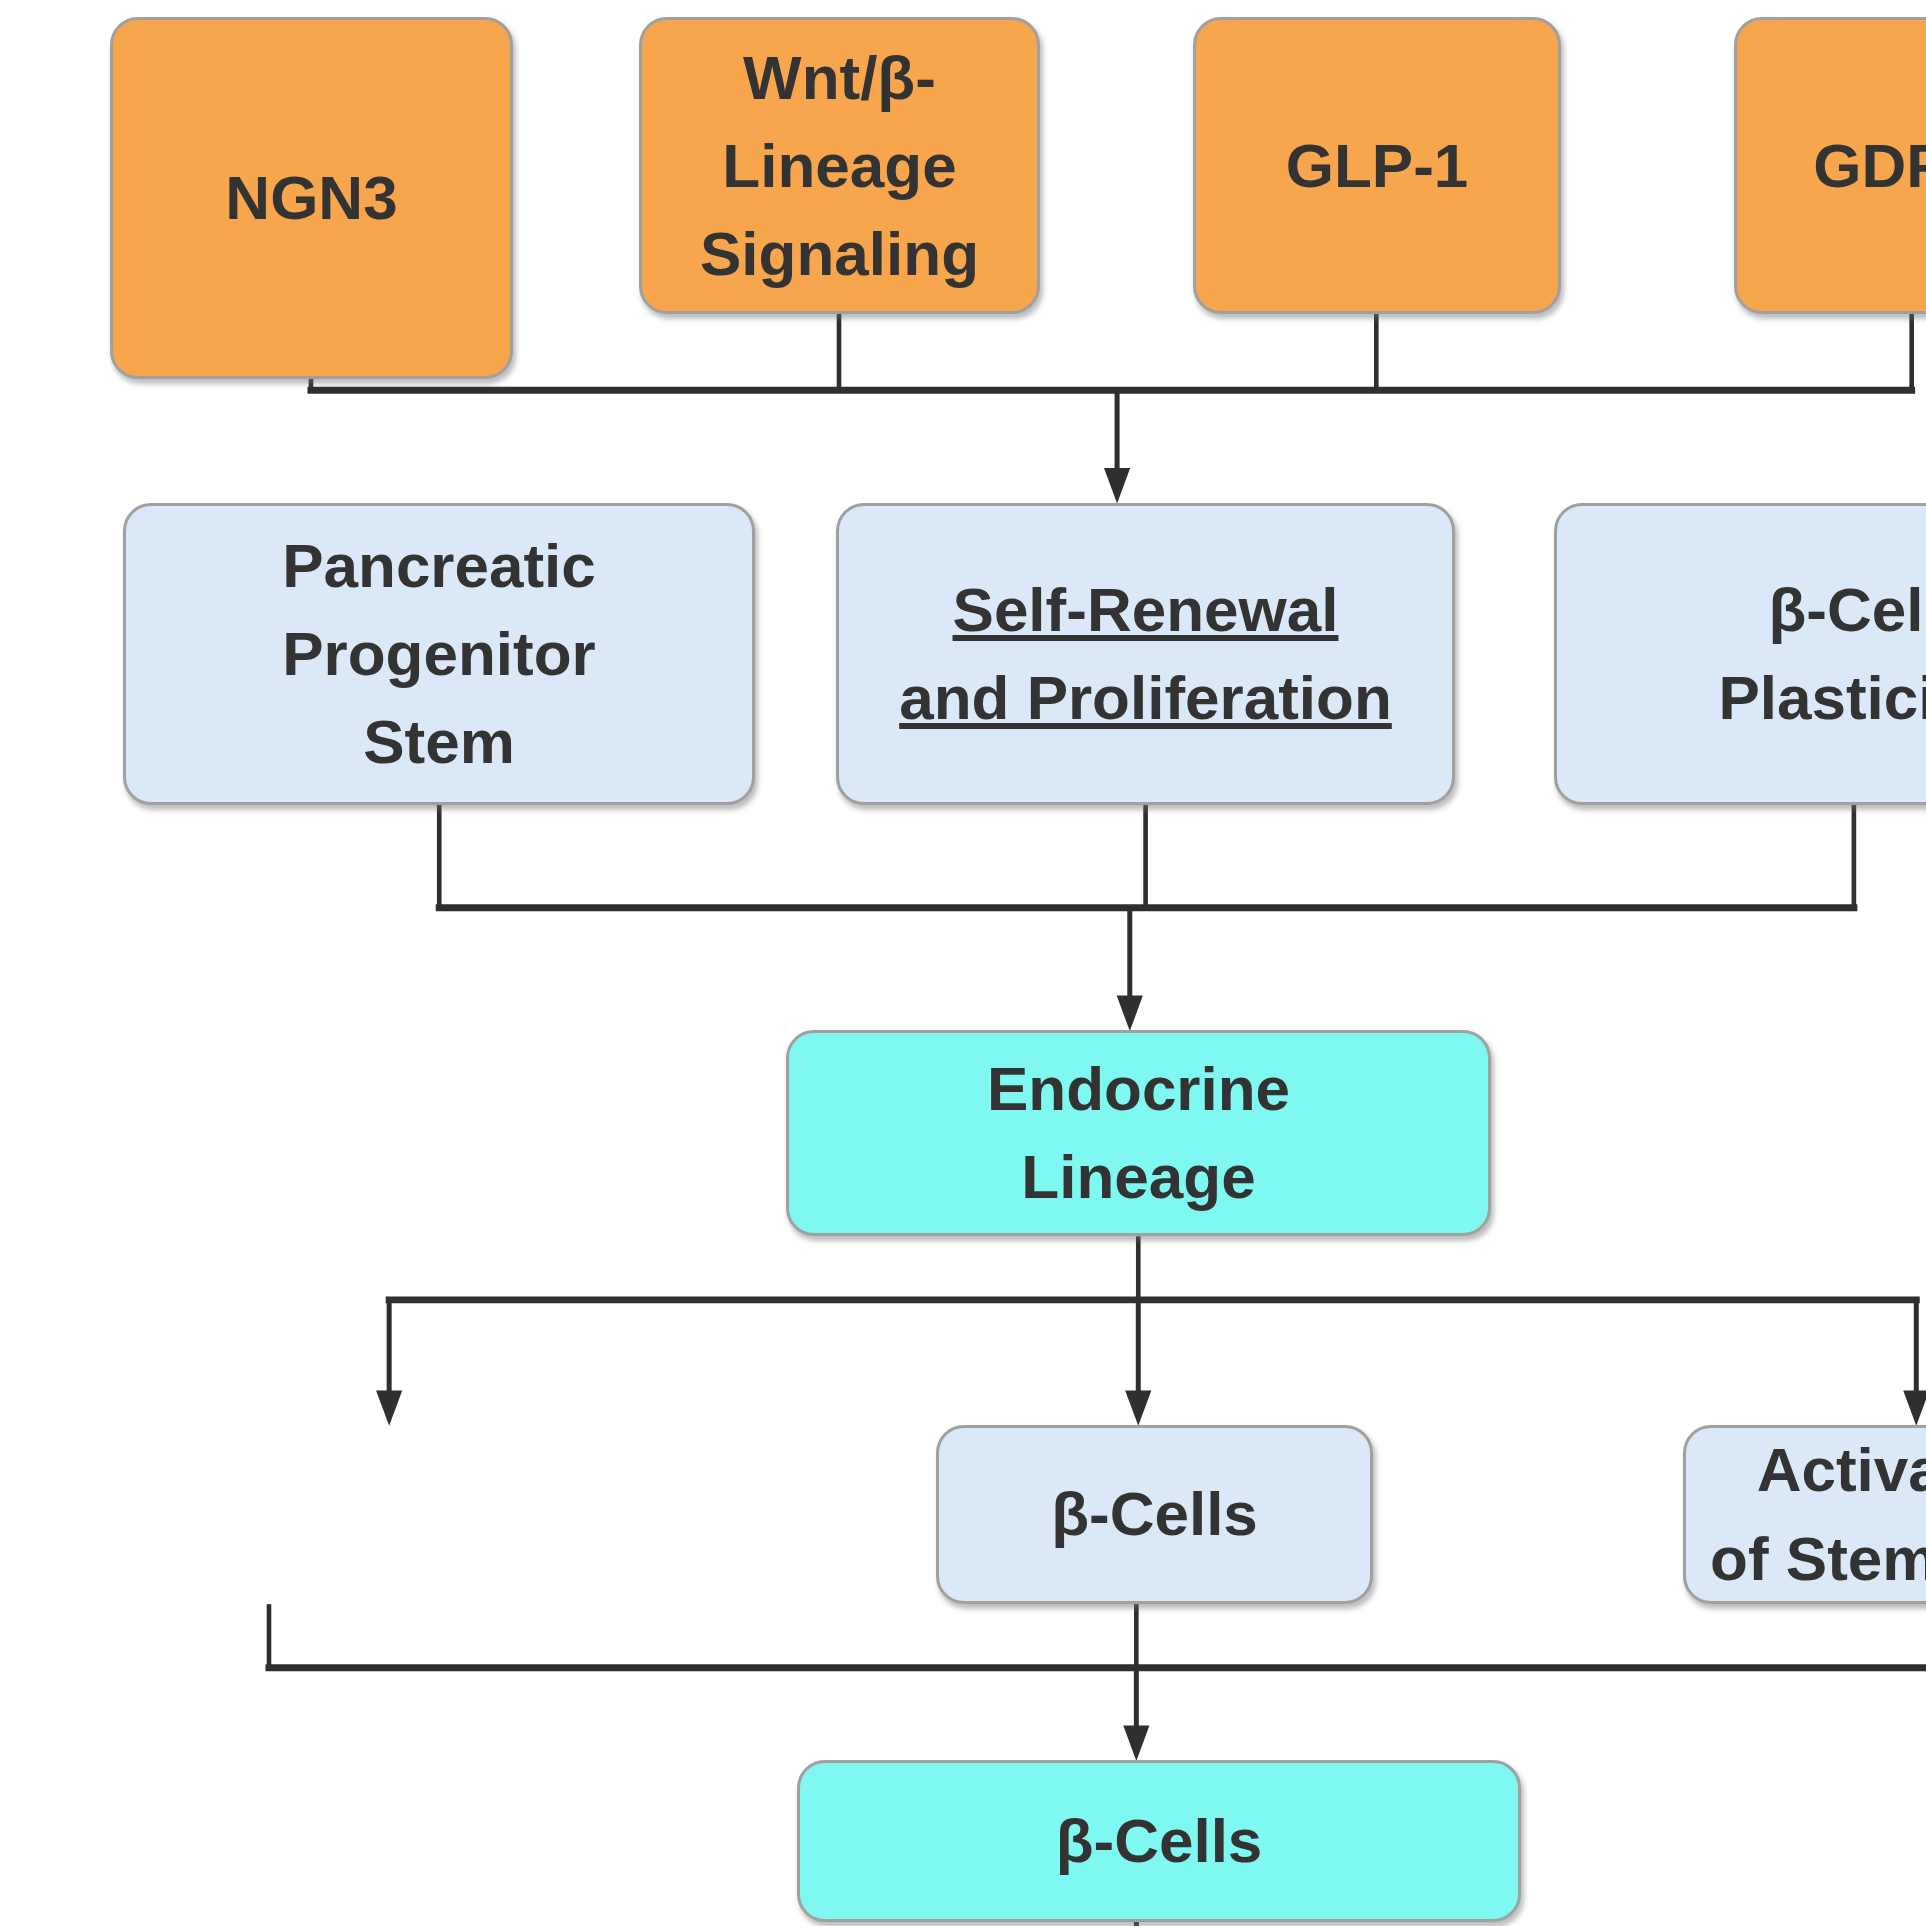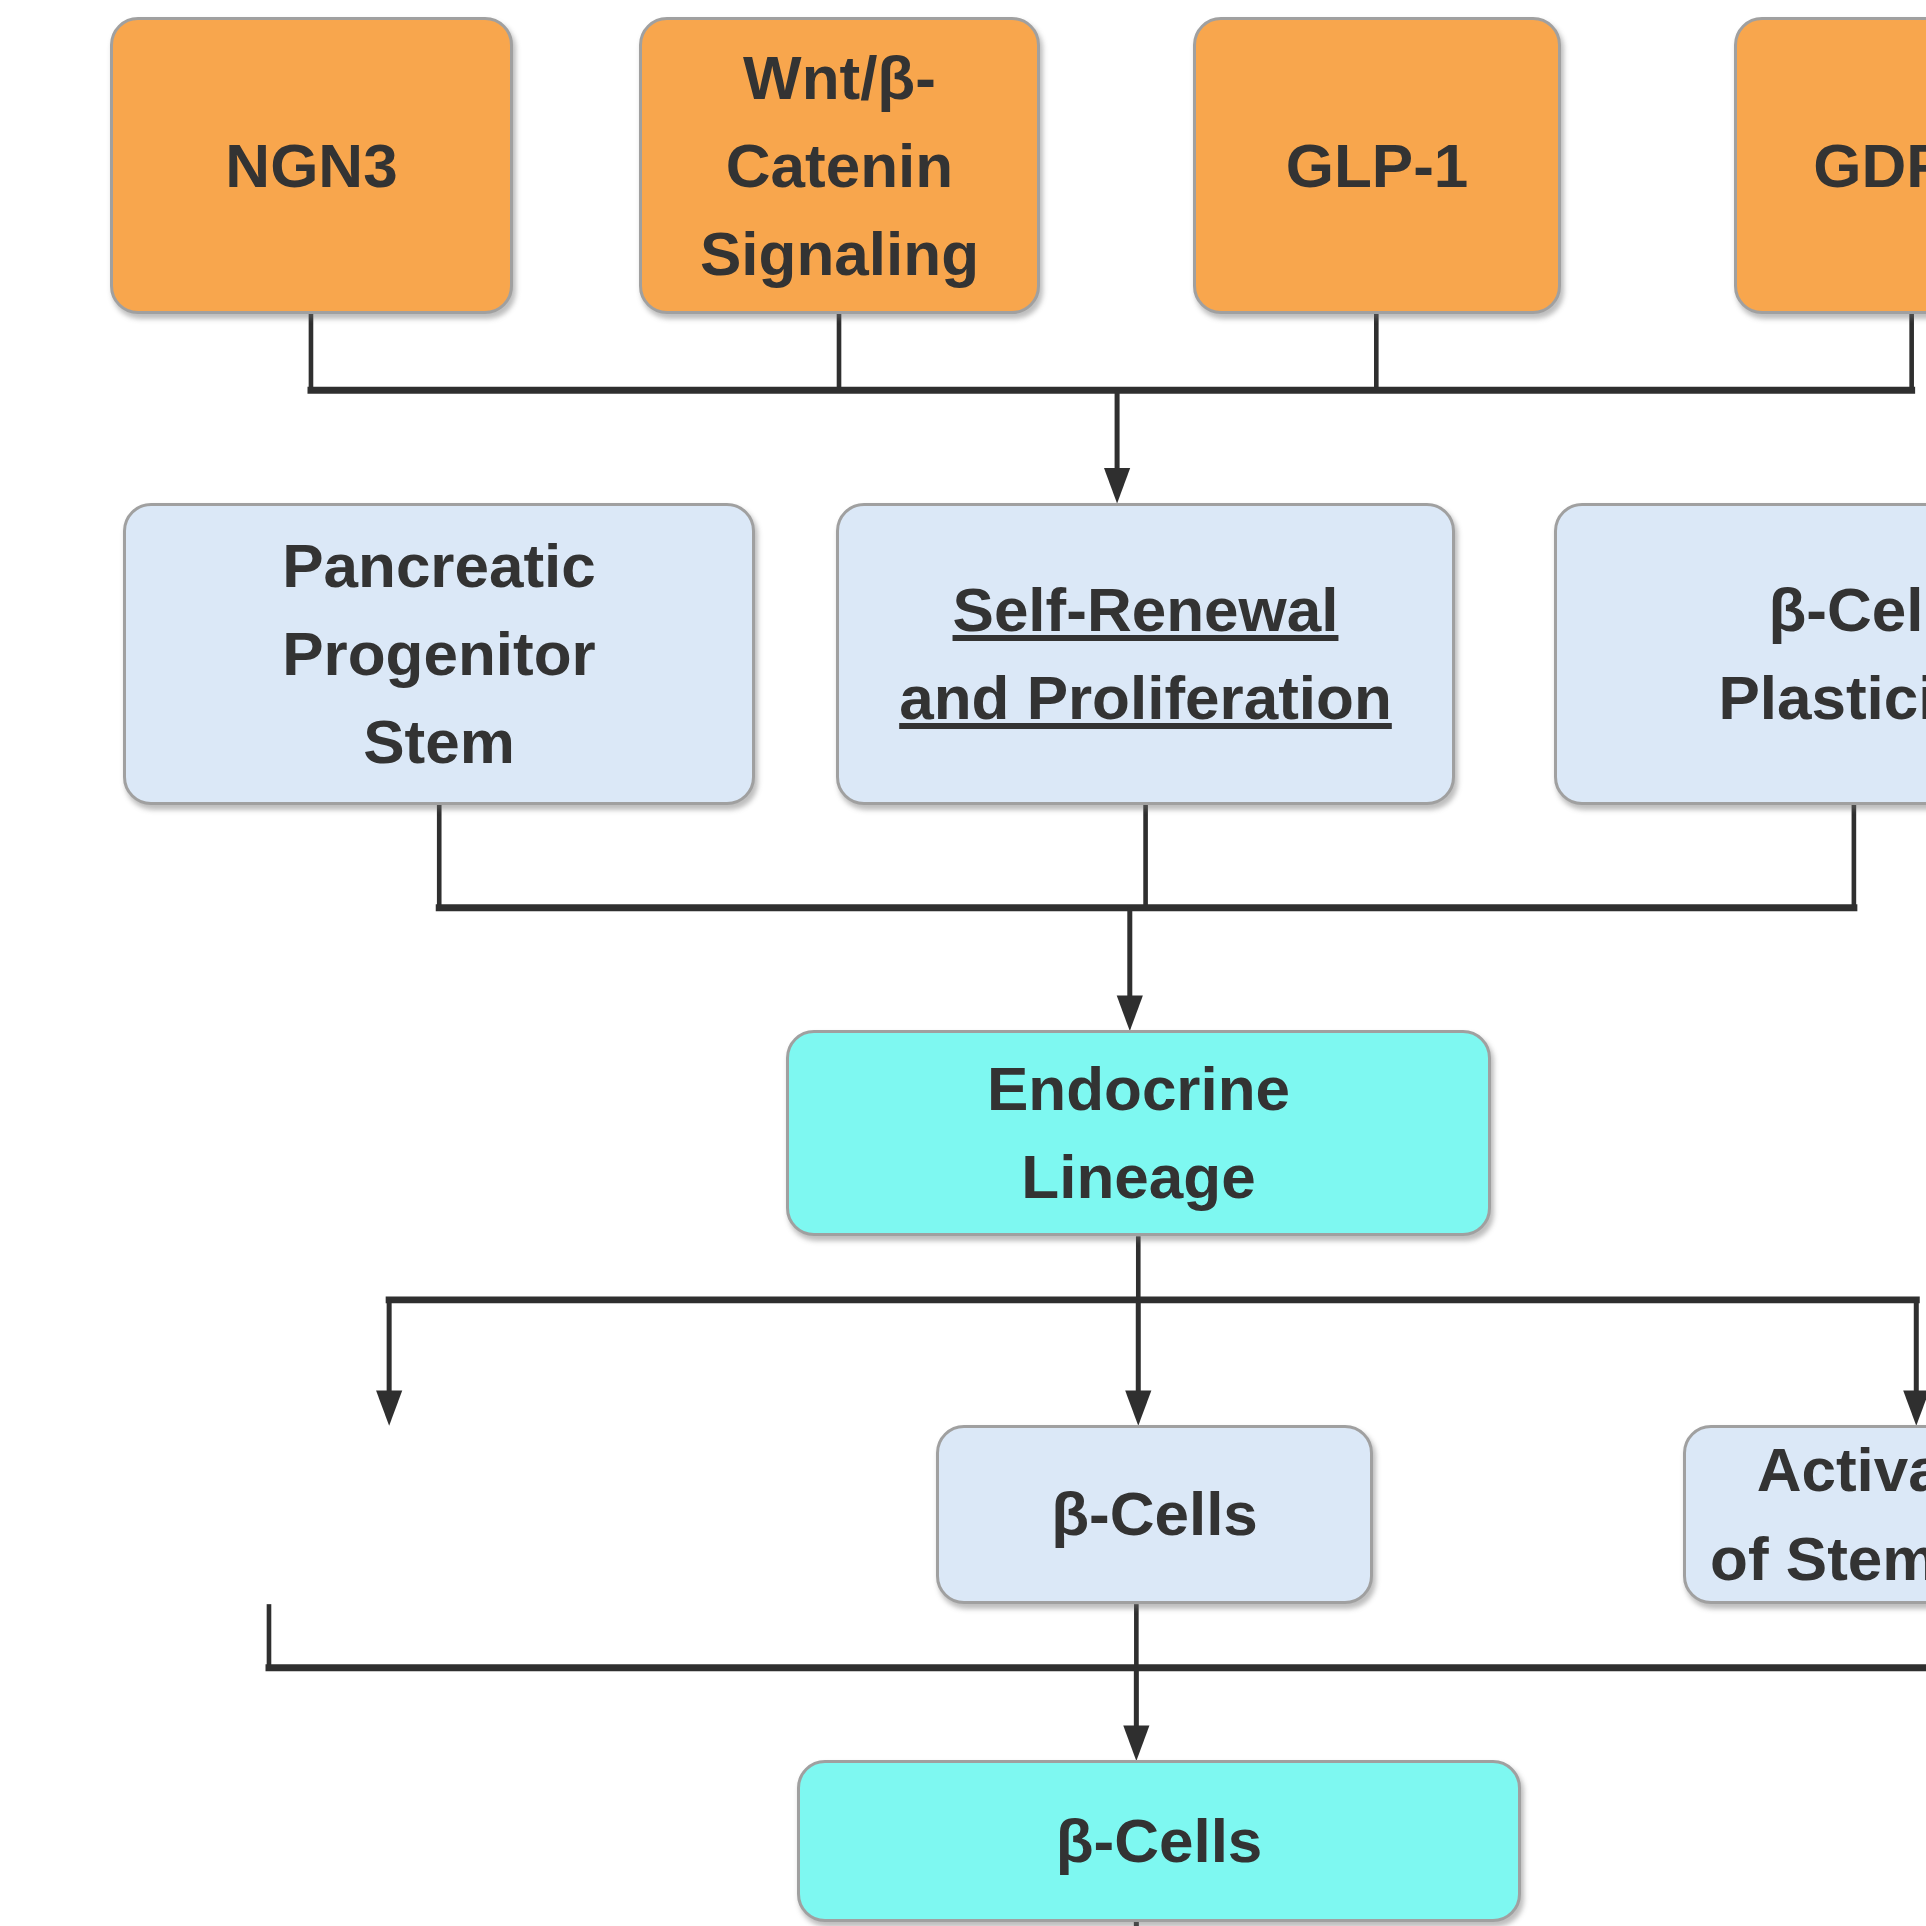--- a/index.html
+++ b/index.html
@@ -35,21 +35,21 @@
     font-size:62px;
     line-height:1.42;
     color:var(--text);
     white-space:pre-line;
     box-shadow:2.7px 4.2px 5px rgba(110,110,110,0.45);
   }
   .node.orange{background:var(--orange);}
   .node.light_blue{background:var(--light_blue);}
   .node.cyan{background:var(--cyan);}
 
-  #n-ngn3{left:110px;top:17.3px;width:403px;height:297px;}
+  #n-ngn3{left:110px;top:17.3px;width:403px;height:362px;}
   #n-wnt{left:639px;top:17.3px;width:401px;height:297px;}
   #n-glp1{left:1193px;top:17.3px;width:368px;height:297px;}
   #n-gdf11{left:1734px;top:17.3px;width:355px;height:297px;}
   #n-ppc{left:123px;top:503px;width:632px;height:302px;}
   #n-srp{left:836px;top:503px;width:619px;height:302px;text-decoration:underline;}
   #n-bcp{left:1554px;top:503px;width:601px;height:302px;}
   #n-endocrine{left:786px;top:1030px;width:705px;height:206px;}
   #n-diff{left:146px;top:1425px;width:493px;height:179px;}
   #n-bcells-mid{left:936px;top:1425px;width:437px;height:179px;}
   #n-asc{left:1683px;top:1425px;width:447px;height:179px;}
@@ -111,21 +111,21 @@
       <path class="rail" d="M800,5970 H5380"></path>
       <path class="stem" d="M2950,5970 V6022" marker-end="url(#ah)"></path>
     </g>
   </svg>
 
   <div class="node orange" id="n-ngn3">
     <span>NGN3</span>
   </div>
   <div class="node orange" id="n-wnt">
     <span>Wnt/β-
-Catenin
+Lineage
 Signaling</span>
   </div>
   <div class="node orange" id="n-glp1">
     <span>GLP-1</span>
   </div>
   <div class="node orange" id="n-gdf11">
     <span>GDF11</span>
   </div>
 
   <div class="node light_blue" id="n-ppc">

